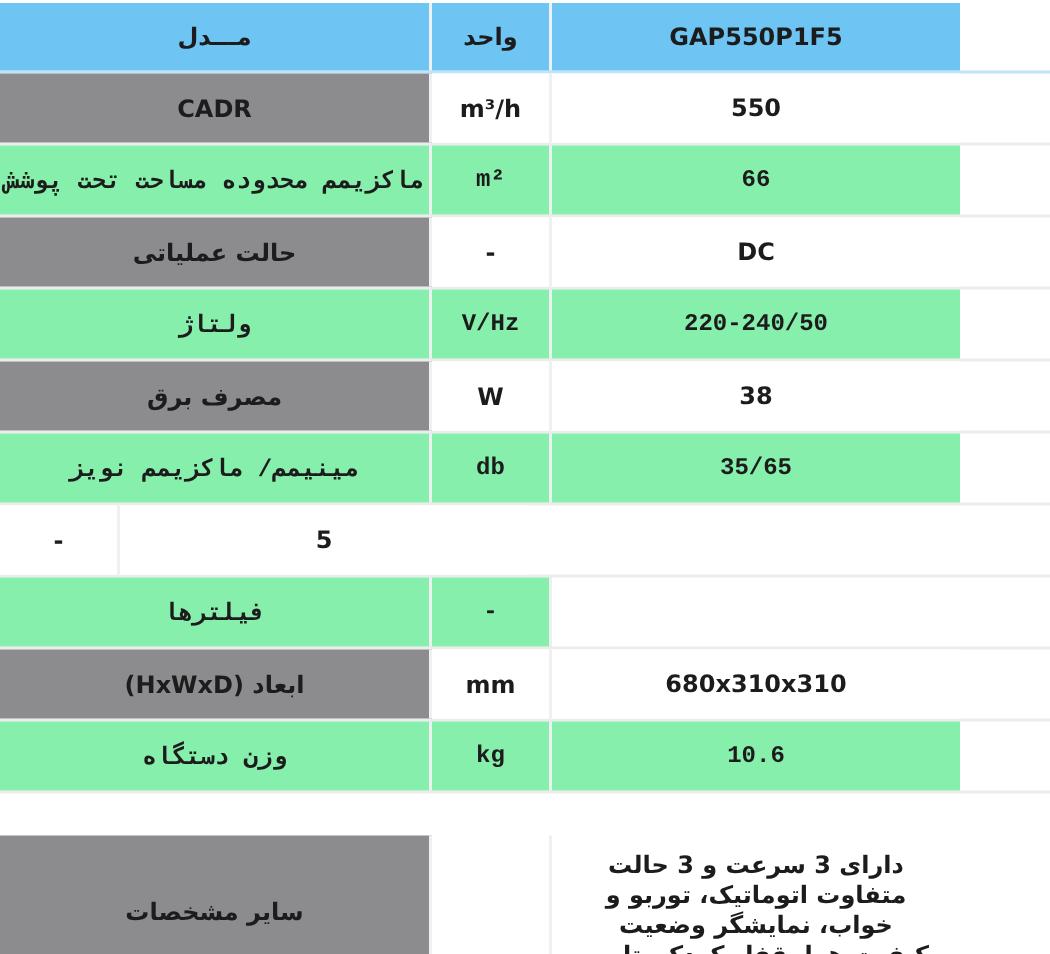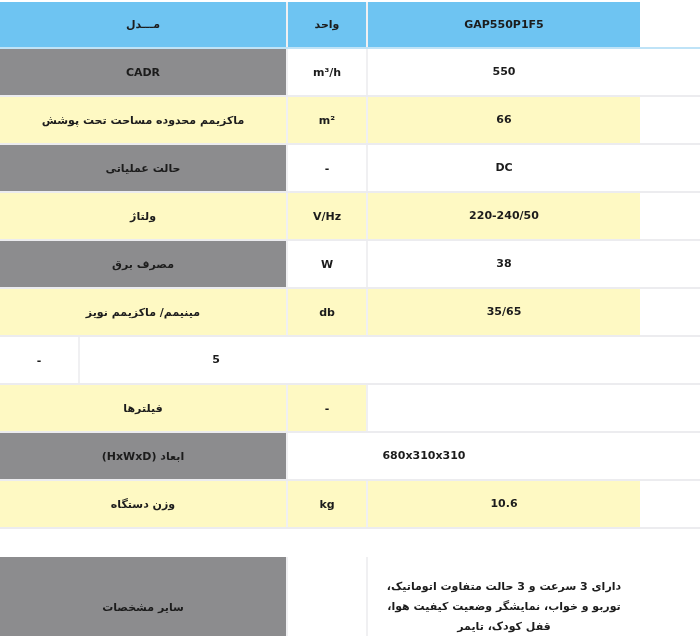--- a/index.html
+++ b/index.html
@@ -1,29 +1,29 @@
 <!DOCTYPE html>
 <html><head>
 <meta charset="utf-8">
 <style>
   html, body { margin:0; padding:0; background:#ffffff; }
   body { width:700px; height:636px; overflow:hidden; font-family:"DejaVu Sans", sans-serif; }
   .spec-table { position:absolute; left:0; top:2px; width:700px; }
   .row { display:flex; width:700px; border-bottom:2px solid #ececef; box-sizing:border-box; }
   .cell { display:flex; align-items:center; justify-content:center; text-align:center;
-          font-size:11px; font-weight:bold; color:#1c1c1c; box-sizing:border-box; }
+          font-size:16px; font-weight:bold; color:#1c1c1c; box-sizing:border-box; }
   .c1 { width:288px; border-right:2px solid #f0f0f2; }
   .c2 { width:80px; border-right:2px solid #f0f0f2; }
   .c3 { width:272px; padding:0 18px; line-height:20px; }
   .header .cell { background:#6ec4f2; }
   .header { height:47px; border-bottom:2px solid #bfe3f7; }
   .r { height:48px; }
   .dark .c1 { background:#8c8c8e; }
   .dark .c2, .dark .c3 { background:#ffffff; }
-  .light .c1, .light .c2, .light .c3 { background:#fef9c3; }
+  .light .c1, .light .c2, .light .c3 { background:#86efac;font-family:Liberation Mono, monospace; }
   .tall { height:100px; border-bottom:none;margin-top:28px; }
   .rtl { direction:rtl; }
 </style>
 </head>
 <body>
 
 <div class="spec-table">
 
   <div class="row header">
     <div class="cell c1 rtl">مـــدل</div>
@@ -72,20 +72,21 @@
     <div class="cell c3">5</div>
   </div>
 
   <div class="row r light">
     <div class="cell c1 rtl">فیلترها</div>
     <div class="cell c2">-</div>
   </div>
 
   <div class="row r dark">
     <div class="cell c1 rtl">ابعاد (HxWxD)</div>
+    <div class="cell c2">mm</div>
     <div class="cell c3">680x310x310</div>
   </div>
 
   <div class="row r light">
     <div class="cell c1 rtl">وزن دستگاه</div>
     <div class="cell c2">kg</div>
     <div class="cell c3">10.6</div>
   </div>
 
   <div class="row tall dark">

